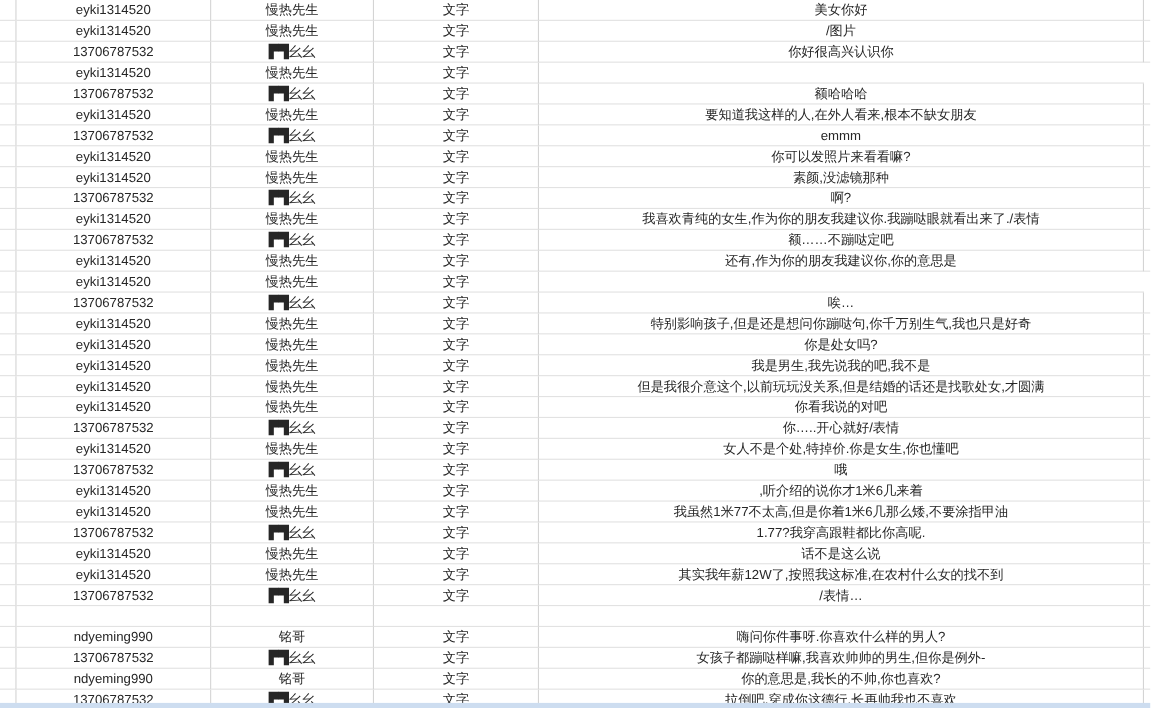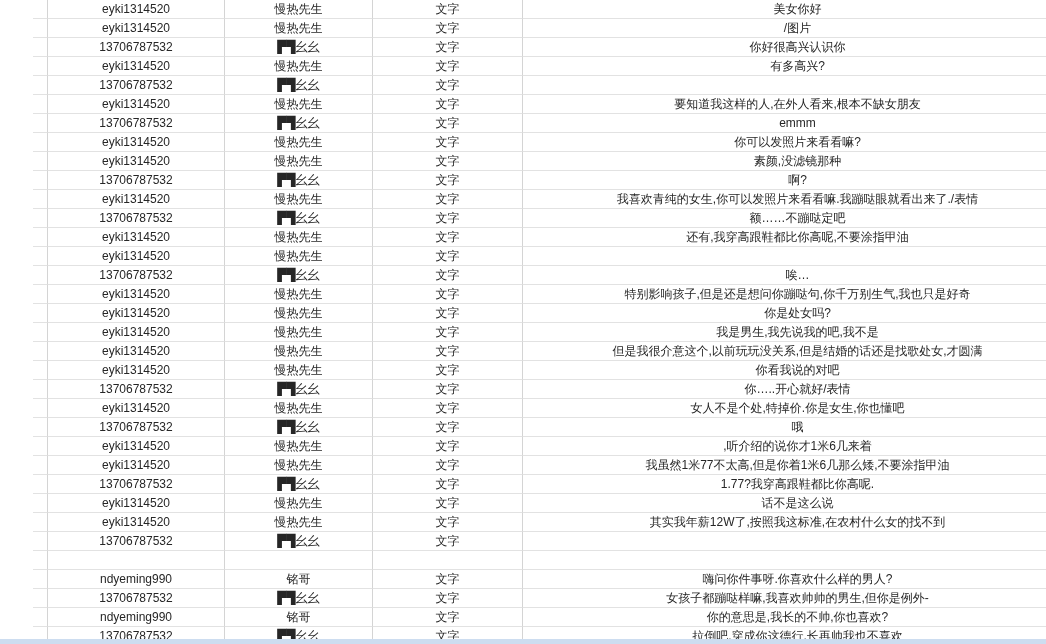--- a/index.html
+++ b/index.html
@@ -10,21 +10,20 @@
     background:#ffffff;
     font-family:"Liberation Sans","DejaVu Sans",sans-serif;
     font-size:12px;
     color:#262626;
     cursor:cell;
   }
   .row{
     display:grid;
     grid-template-columns:15px 177px 148px 150px 550px 6px;
     height:19px;
-    padding-left:33px;
   }
   .cell{
     box-sizing:border-box;
     height:19px;
     line-height:18px;
     text-align:center;
     white-space:nowrap;
     overflow:visible;
     border-bottom:1px solid #e2e2e2;
   }
@@ -67,29 +66,29 @@
     <div class="cell vline">文字</div>
     <div class="cell vline msg">你好很高兴认识你</div>
     <div class="cell"></div>
   </div>
 
   <div class="row">
     <div class="cell vline"></div>
     <div class="cell vline">eyki1314520</div>
     <div class="cell vline">慢热先生</div>
     <div class="cell vline">文字</div>
-    <div class="cell vline msg">有多高兴?</div>
-    <div class="cell"></div>
-  </div>
-
-  <div class="row">
-    <div class="cell vline"></div>
-    <div class="cell vline">13706787532</div>
-    <div class="cell vline">▛▜幺幺</div>
-    <div class="cell vline">文字</div>
+    <div class="cell"></div>
+  </div>
+
+  <div class="row">
+    <div class="cell vline"></div>
+    <div class="cell vline">13706787532</div>
+    <div class="cell vline">▛▜幺幺</div>
+    <div class="cell vline">文字</div>
+    <div class="cell vline msg">额哈哈哈</div>
     <div class="cell"></div>
   </div>
 
   <div class="row">
     <div class="cell vline"></div>
     <div class="cell vline">eyki1314520</div>
     <div class="cell vline">慢热先生</div>
     <div class="cell vline">文字</div>
     <div class="cell vline msg">要知道我这样的人,在外人看来,根本不缺女朋友</div>
     <div class="cell"></div>
@@ -129,39 +128,39 @@
     <div class="cell vline">文字</div>
     <div class="cell vline msg">啊?</div>
     <div class="cell"></div>
   </div>
 
   <div class="row">
     <div class="cell vline"></div>
     <div class="cell vline">eyki1314520</div>
     <div class="cell vline">慢热先生</div>
     <div class="cell vline">文字</div>
-    <div class="cell vline msg">我喜欢青纯的女生,你可以发照片来看看嘛.我蹦哒眼就看出来了./表情</div>
+    <div class="cell vline msg">我喜欢青纯的女生,作为你的朋友我建议你.我蹦哒眼就看出来了./表情</div>
     <div class="cell"></div>
   </div>
 
   <div class="row">
     <div class="cell vline"></div>
     <div class="cell vline">13706787532</div>
     <div class="cell vline">▛▜幺幺</div>
     <div class="cell vline">文字</div>
     <div class="cell vline msg">额……不蹦哒定吧</div>
     <div class="cell"></div>
   </div>
 
   <div class="row">
     <div class="cell vline"></div>
     <div class="cell vline">eyki1314520</div>
     <div class="cell vline">慢热先生</div>
     <div class="cell vline">文字</div>
-    <div class="cell vline msg">还有,我穿高跟鞋都比你高呢,不要涂指甲油</div>
+    <div class="cell vline msg">还有,作为你的朋友我建议你,你的意思是</div>
     <div class="cell"></div>
   </div>
 
   <div class="row">
     <div class="cell vline"></div>
     <div class="cell vline">eyki1314520</div>
     <div class="cell vline">慢热先生</div>
     <div class="cell vline">文字</div>
     <div class="cell"></div>
   </div>
@@ -290,20 +289,21 @@
     <div class="cell vline">文字</div>
     <div class="cell vline msg">其实我年薪12W了,按照我这标准,在农村什么女的找不到</div>
     <div class="cell"></div>
   </div>
 
   <div class="row">
     <div class="cell vline"></div>
     <div class="cell vline">13706787532</div>
     <div class="cell vline">▛▜幺幺</div>
     <div class="cell vline">文字</div>
+    <div class="cell vline msg">/表情…</div>
     <div class="cell"></div>
   </div>
 
   <div class="row">
     <div class="cell vline"></div>
     <div class="cell vline"></div>
     <div class="cell vline"></div>
     <div class="cell vline"></div>
     <div class="cell vline msg"></div>
     <div class="cell"></div>

